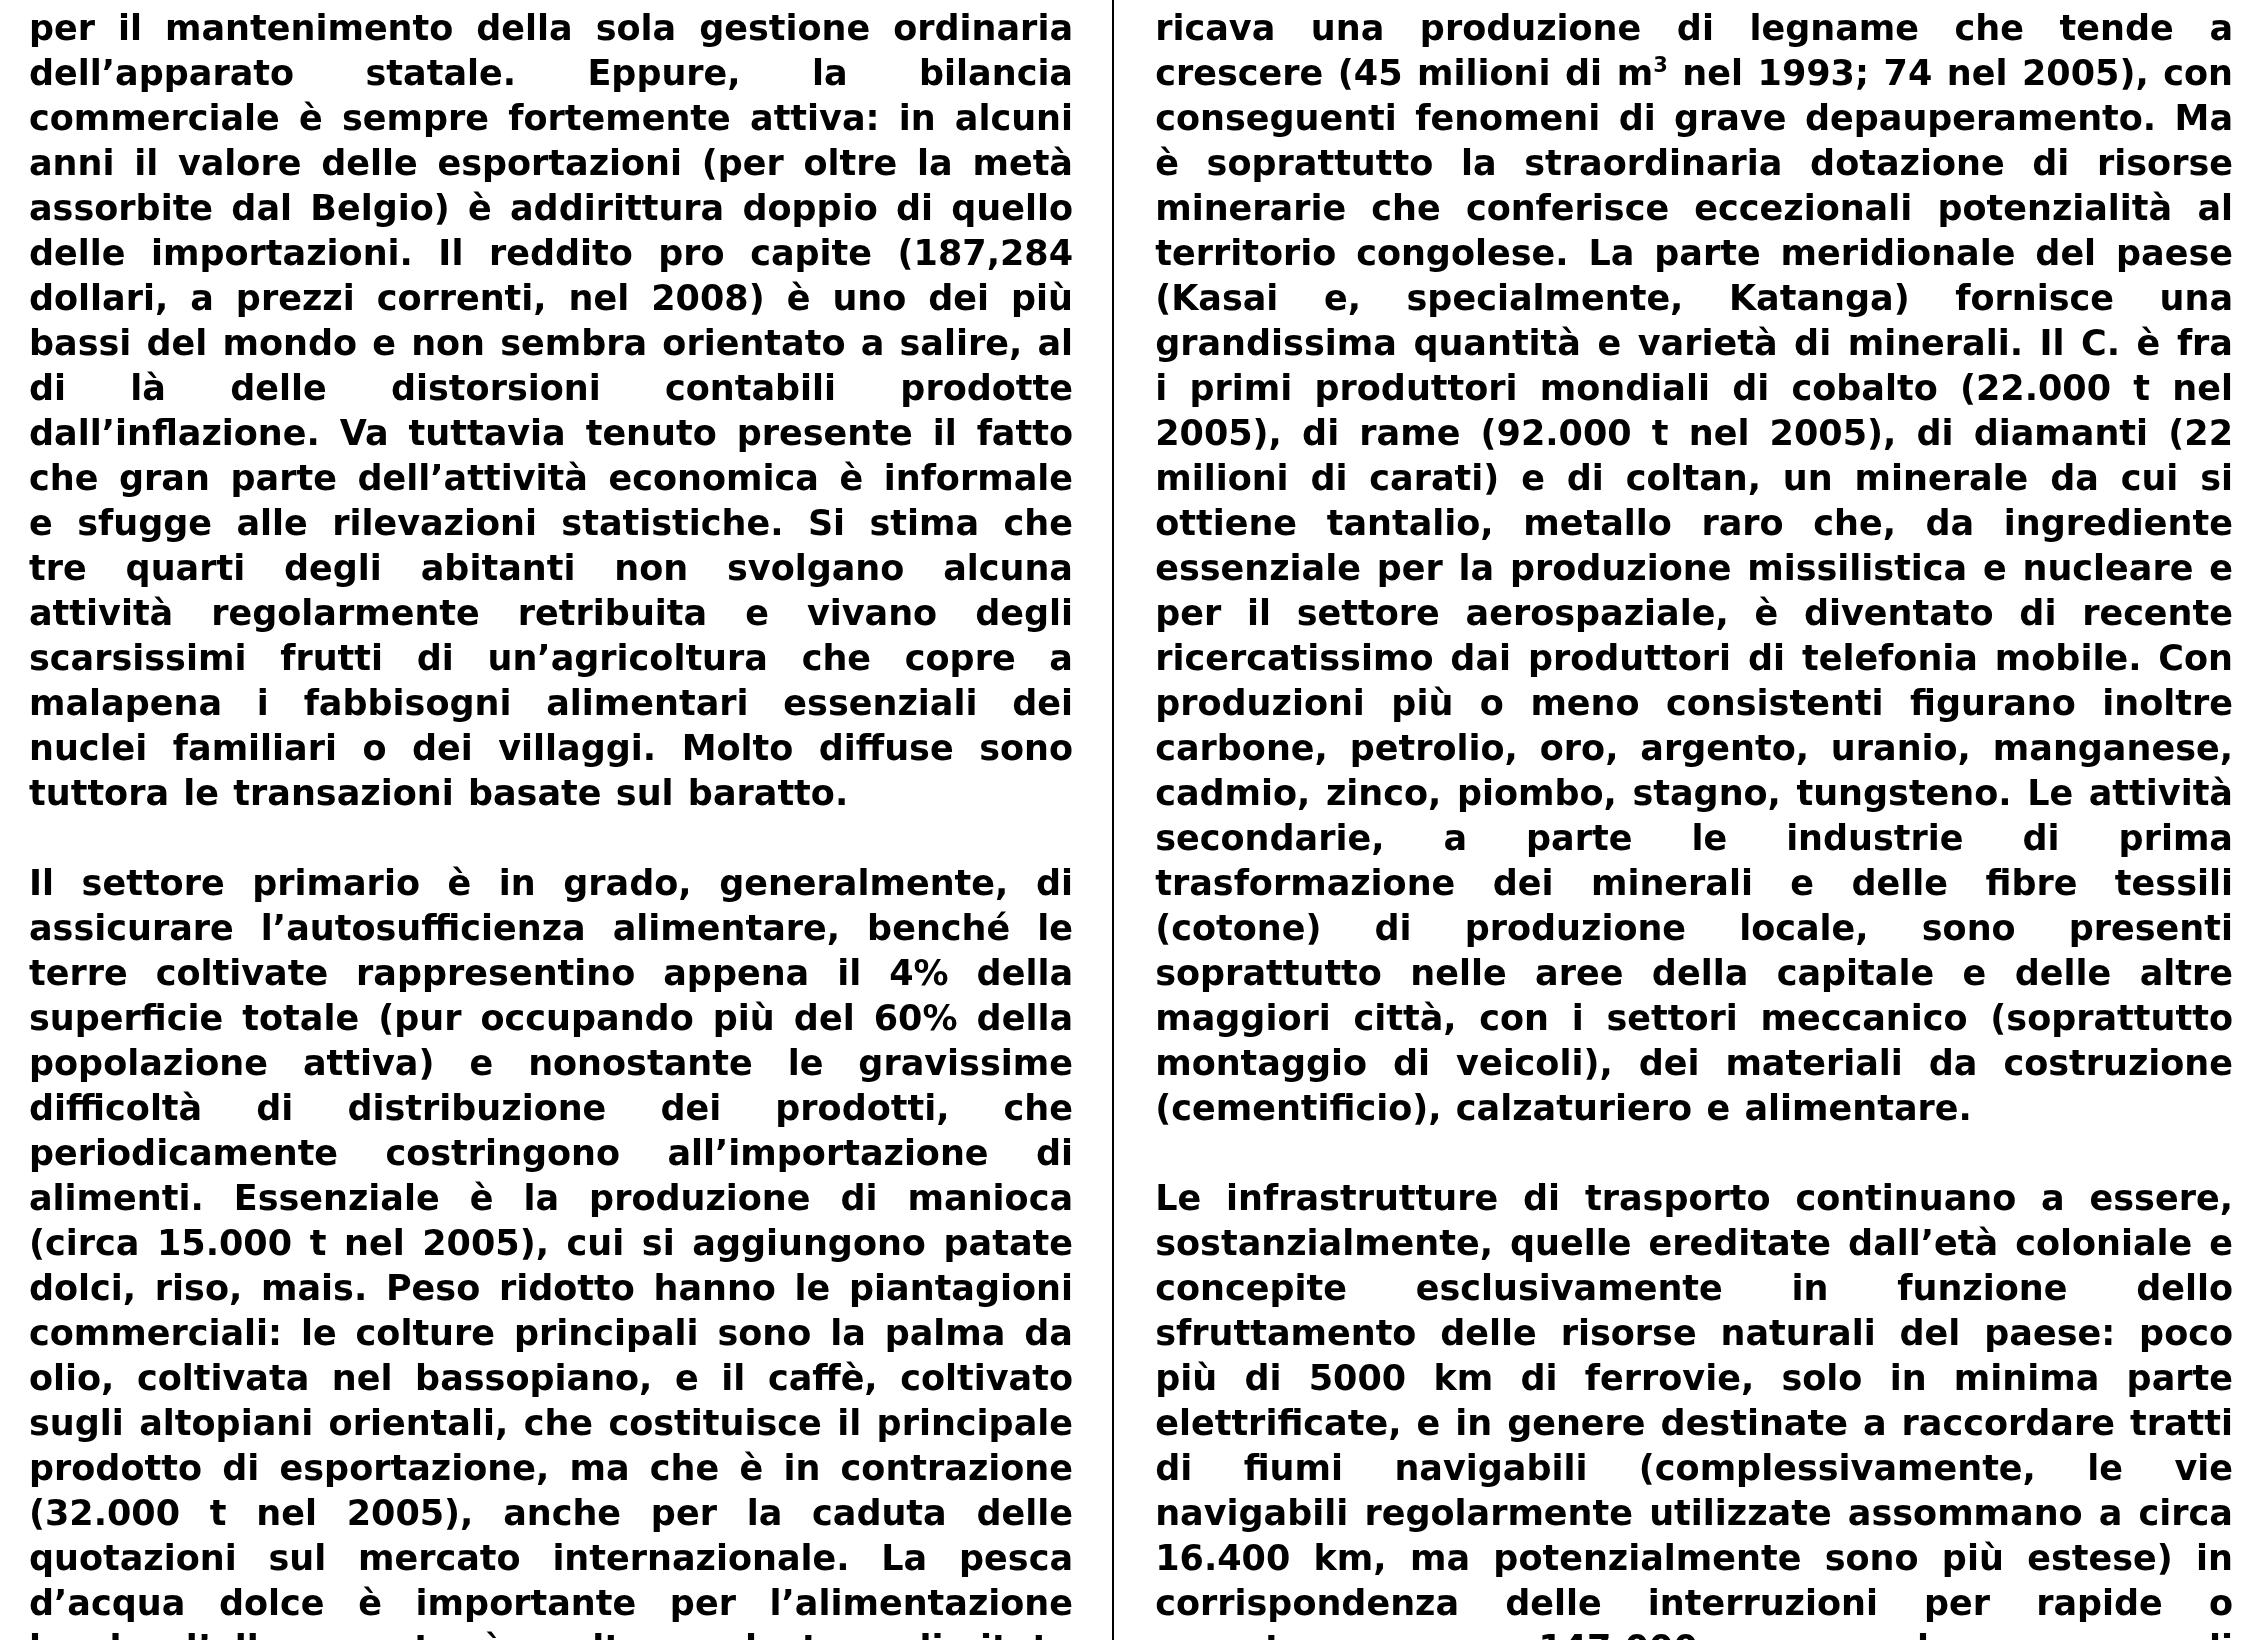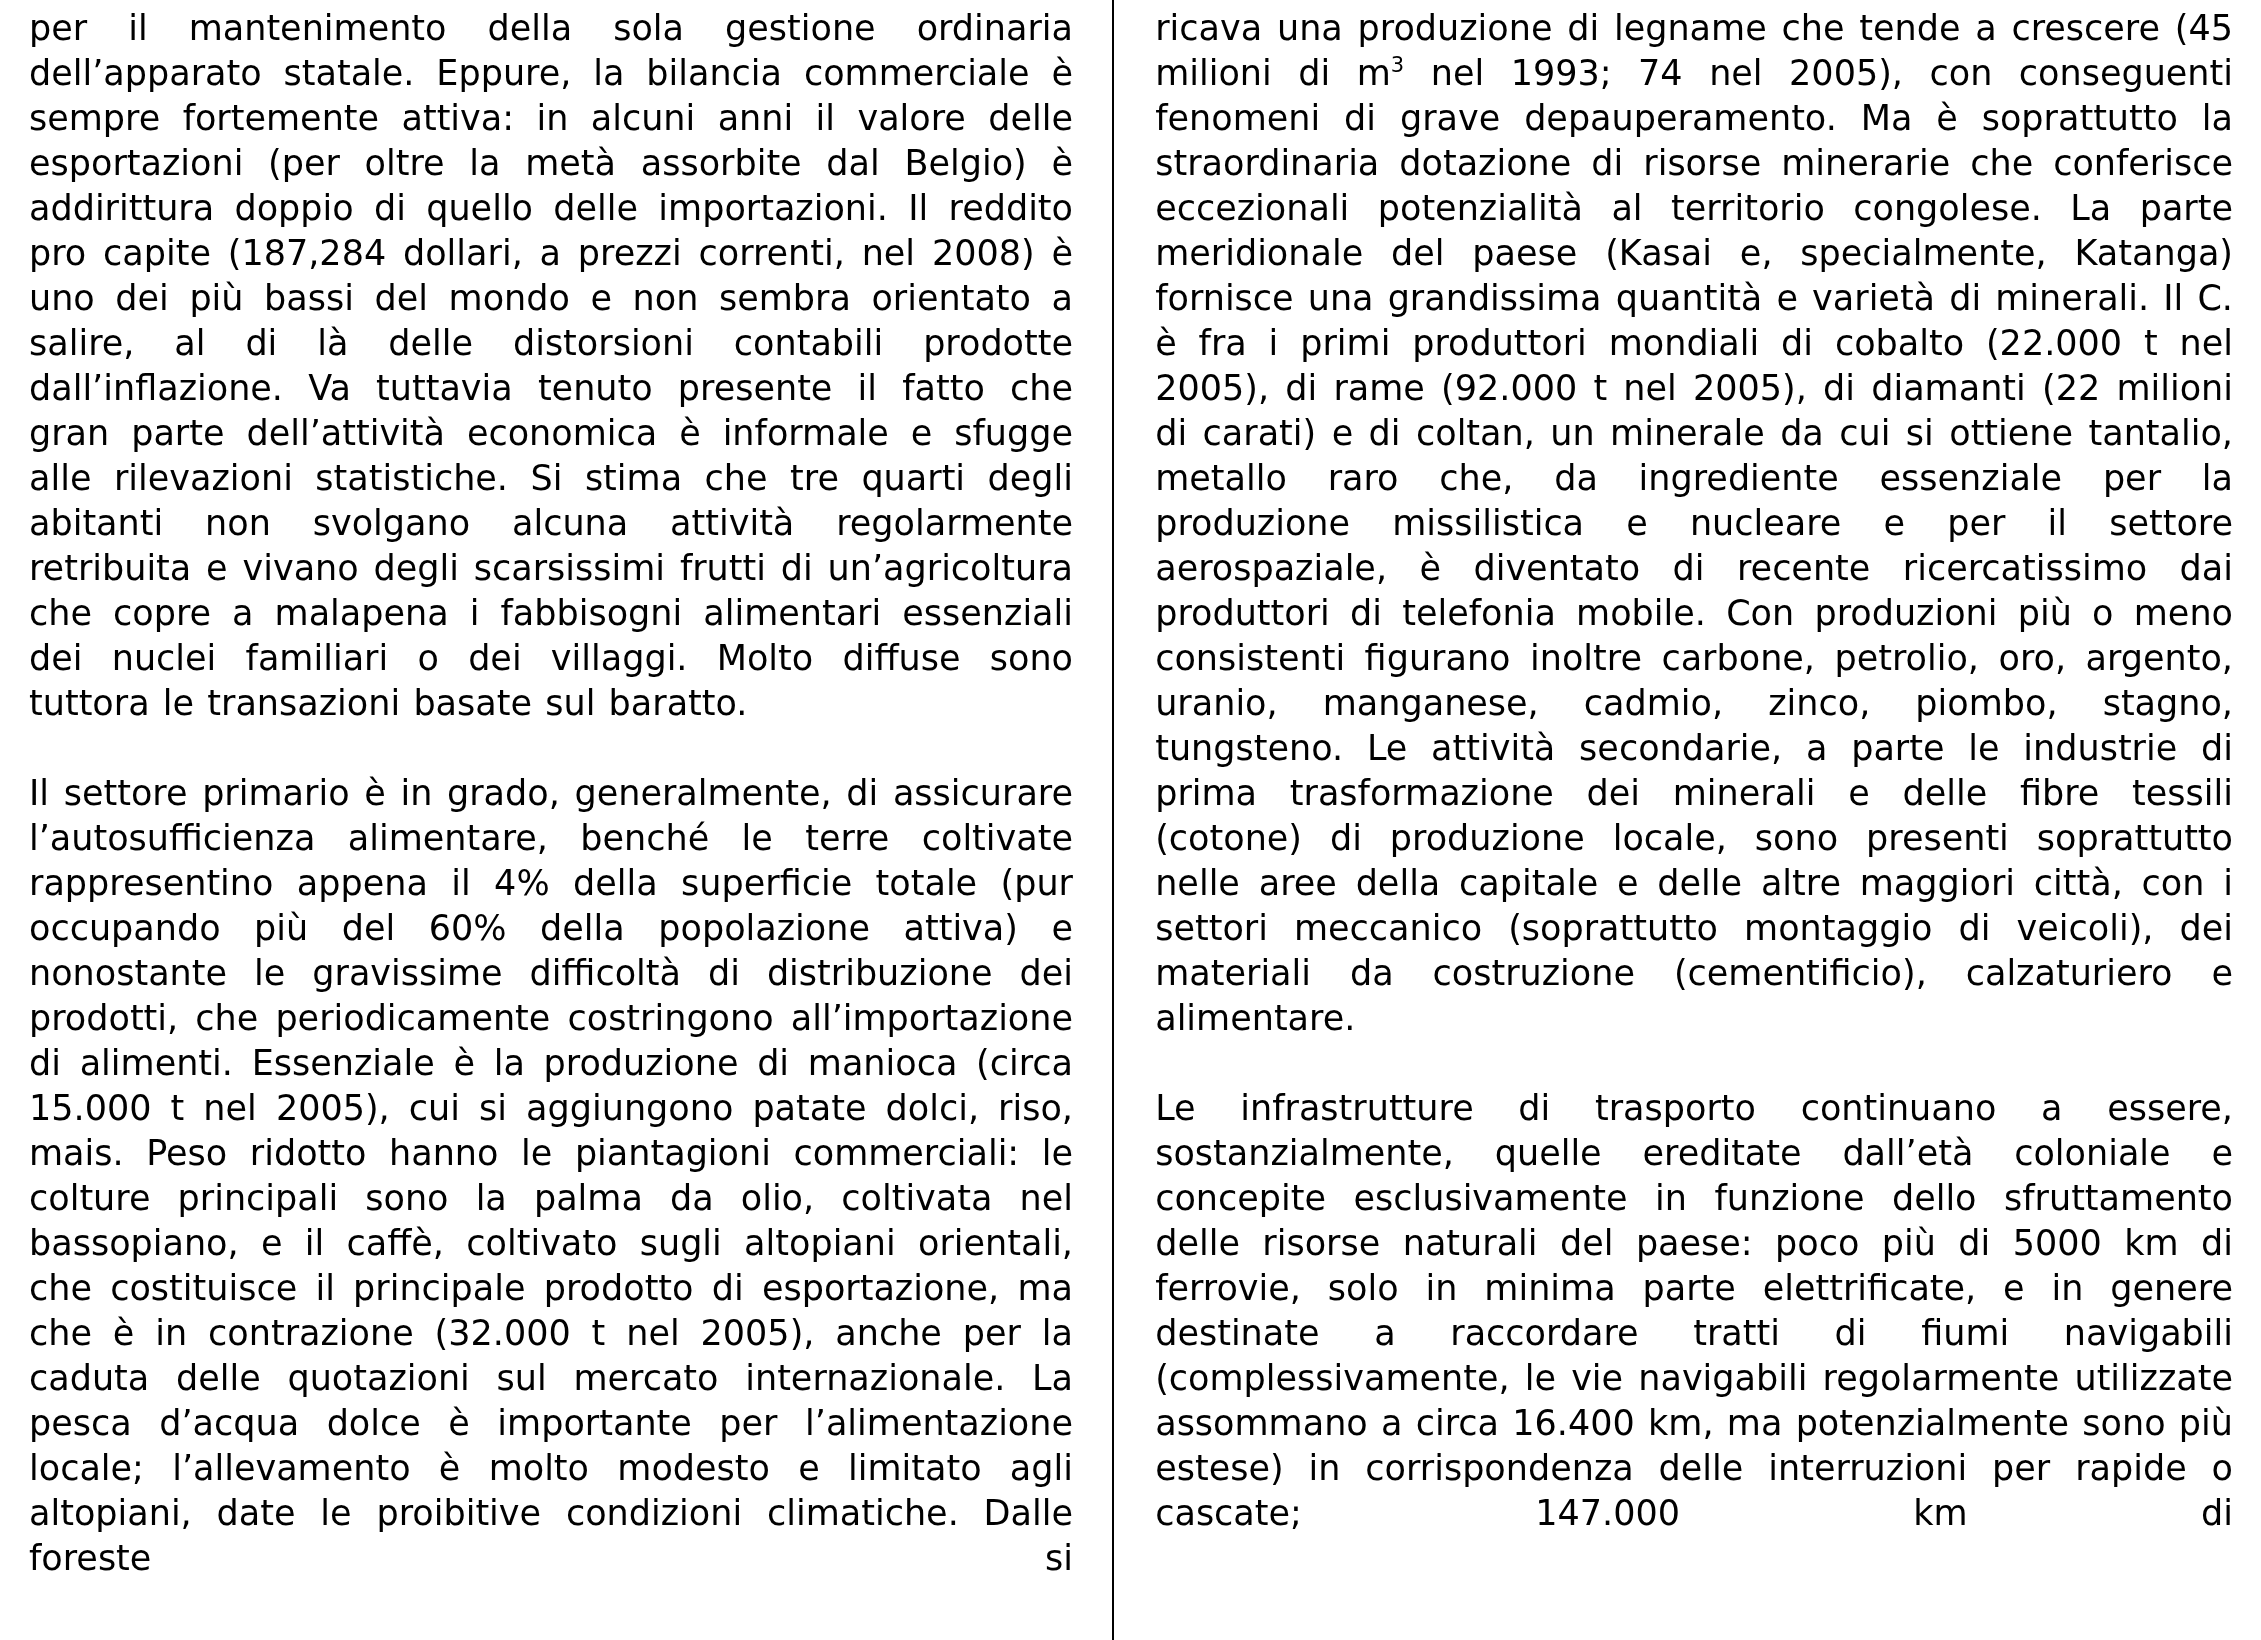--- a/index.html
+++ b/index.html
@@ -15,20 +15,21 @@
     font-family: "DejaVu Sans", "Liberation Sans", sans-serif;
     font-size: 35px;
     line-height: 45px;
   }
   .page {
     display: flex;
     width: 100%;
     height: 100%;
     box-sizing: border-box;
     padding: 0 28px 0 29px;
+    font-weight: bold;
   }
   .column {
     box-sizing: border-box;
     padding-top: 5.8px;
     overflow: hidden;
   }
   .column.left {
     width: 1044px;
     flex: none;
   }

